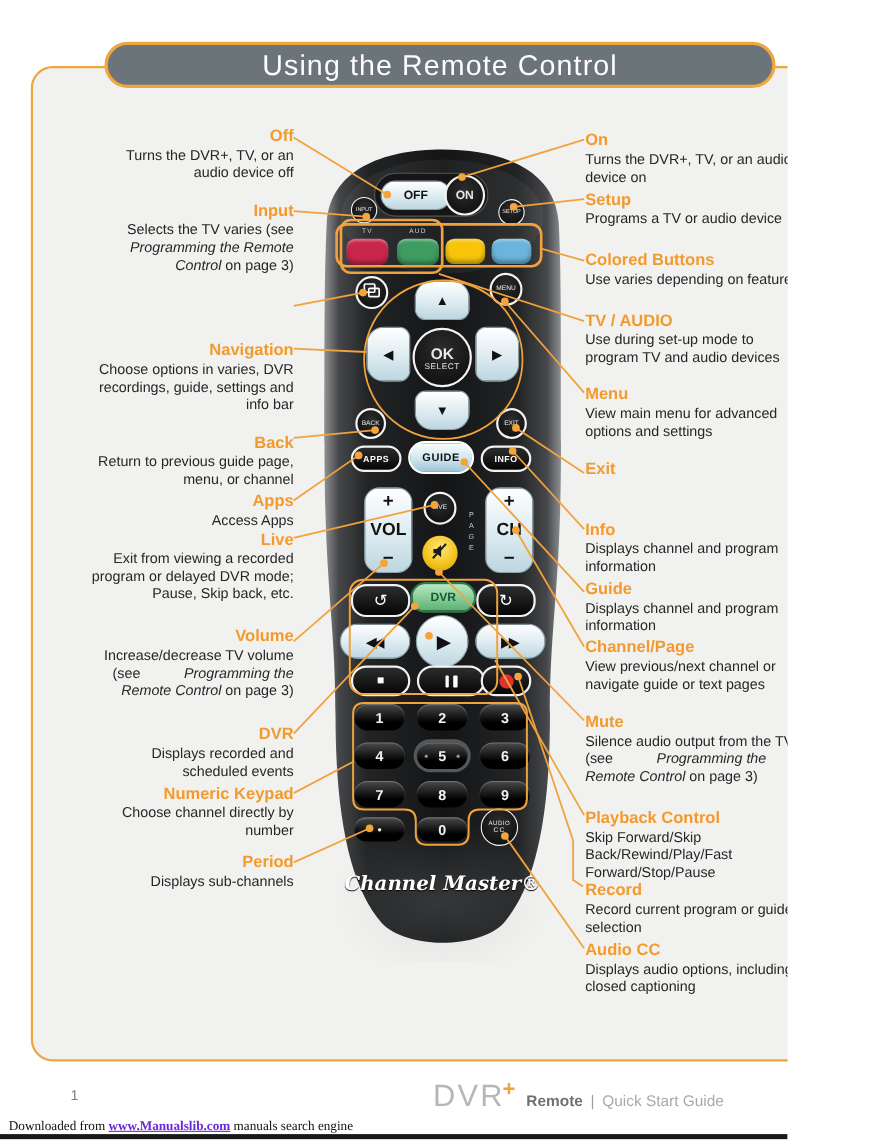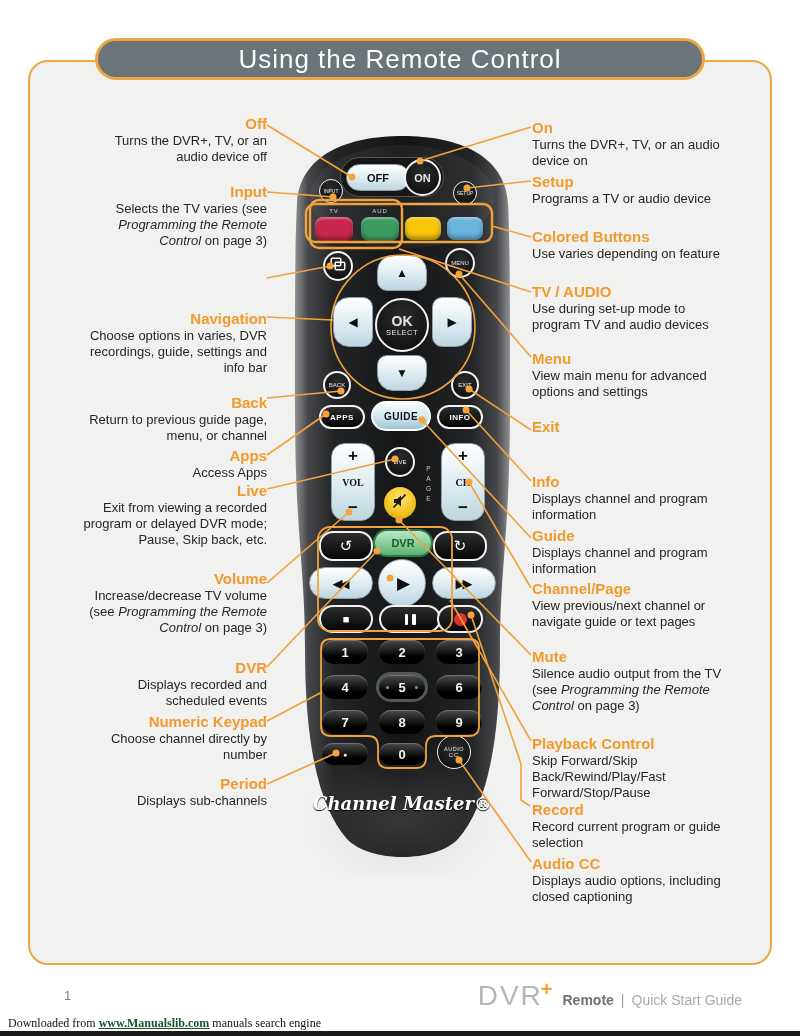--- a/index.html
+++ b/index.html
@@ -1,34 +1,34 @@
 <!DOCTYPE html>
 <html><head>
 <meta charset="utf-8">
 <style>
   * { margin:0; padding:0; box-sizing:border-box; }
   html,body { background:#fff; }
-  #page { position:relative; width:800px; height:1036px; background:#fff; overflow:hidden;
+  #page { position:relative; width:716px; height:1036px; background:#fff; overflow:hidden;
           font-family:"Liberation Sans", sans-serif; }
 
   
   .panel { position:absolute; left:28px; top:60px; width:744px; height:905px;
            background:#f1f1ef; border:2.5px solid #EFA63F; border-radius:20px; }
   .titlebar { position:absolute; left:95px; top:38px; width:610px; height:42px;
               background:#6b7478; border:3px solid #EFA63F; border-radius:24px;
               color:#fcfcfc; font-size:26px; letter-spacing:1px; text-align:center;
               line-height:37px; z-index:7; }
 
   
   .co { position:absolute; z-index:6; }
   .co-l { left:82px; width:185px; text-align:right; }
   .co-r { left:532px; width:200px; text-align:left; }
   .co-h { color:#F29A2E; font-size:15px; font-weight:bold; margin-bottom:1px; }
   .co-p { color:#262626; font-size:13px; line-height:16px; }
-  .co-p i { font-style:italic; }
+  .co-p i { font-style:italic;margin-left:36px; }
 
   
   #remote { position:absolute; left:285px; top:135px; width:235px; height:740px; z-index:4; }
   #remote .abs { position:absolute; }
   .ringbtn { background:radial-gradient(circle at 50% 35%, #2c2d2e, #0a0a0a);
              border:2px solid #f2f2f2; border-radius:50%; color:#e8e8e8;
              display:flex; align-items:center; justify-content:center; }
   .pillbtn { background:linear-gradient(#2c2d2e, #050505); border:2px solid #f2f2f2;
              border-radius:14px; color:#fff; display:flex; align-items:center; justify-content:center; }
   .whitebtn { background:linear-gradient(#ffffff, #d9e9ef 60%, #bdd6e0);
@@ -38,21 +38,21 @@
          font-size:13px; font-weight:bold; box-shadow:inset 0 1px 1px rgba(255,255,255,.25); }
   .key-five { box-shadow:0 0 0 3px #55585a, inset 0 1px 1px rgba(255,255,255,.25); position:relative; }
   .key-five::before, .key-five::after { content:""; position:absolute; top:50%; margin-top:-1.5px;
          width:3px; height:3px; border-radius:50%; background:#8d9296; }
   .key-five::before { left:7px; } .key-five::after { right:7px; }
   .colorbtn { border-radius:8px; box-shadow:inset 0 -3px 4px rgba(0,0,0,.35), inset 0 2px 2px rgba(255,255,255,.35); }
   .minitag { position:absolute; color:#cfd3d6; font-size:6px; letter-spacing:1px; text-align:center; }
   .rocker { border-radius:14px; flex-direction:column; justify-content:space-between;
             padding:5px 0; font-weight:bold; }
   .rocker .pm { font-size:17px; line-height:14px; }
-  .rocker .rl { font-size:10px;font-family:Liberation Serif, serif; }
+  .rocker .rl { font-size:16px; }
   .pbar { display:inline-block; width:3.5px; height:11px; background:#fff; margin:0 2px; border-radius:1px; }
   .rec-dot { width:13px; height:13px; border-radius:50%; background:#E03131; }
   .stopSq { font-size:11px; line-height:11px; }
   .vtext { writing-mode:vertical-rl; text-orientation:upright; color:#c6cacc; font-size:6.5px;
            letter-spacing:3px; }
   .brandtxt { font-family:"DejaVu Serif", serif; font-style:italic; font-weight:bold;
               color:#fff; font-size:18px; text-shadow:0 1px 1px #000; text-align:center; }
 
   
   #lines { position:absolute; left:0; top:0; z-index:5; pointer-events:none; }
@@ -60,21 +60,21 @@
   
   .pagenum { position:absolute; left:64px; top:988px; color:#808080; font-size:13px; z-index:2; }
   .brand { position:absolute; right:58px; top:980px; z-index:2; white-space:nowrap; }
   .brand .dvr { color:#b4b7b9; font-size:28px; letter-spacing:2px; }
   .brand .plus { color:#F2A23C; font-size:20px; font-weight:bold; position:relative; top:-9px; left:-2px; }
   .brand .rem { color:#6f7173; font-size:14px; font-weight:bold; margin-left:8px; }
   .brand .sep { color:#9aa0a3; font-size:14px; margin:0 7px; }
   .brand .qsg { color:#a7a9ac; font-size:14px; }
   .watermark { position:absolute; left:8px; top:1016px; font-family:"Liberation Serif", serif;
                font-size:12px; color:#111; z-index:2; }
-  .watermark a { color:#14532d; text-decoration:underline; font-weight:bold; }
+  .watermark a { color:#6d28d9; text-decoration:underline; font-weight:bold; }
   .bottomstrip { position:absolute; left:0; bottom:0; width:100%; height:5px; background:#191919; }
 </style>
 </head>
 <body>
 
 <div id="page">
   <div class="panel"></div>
   <div class="titlebar">Using the Remote Control</div>
 
   <div id="remote">

